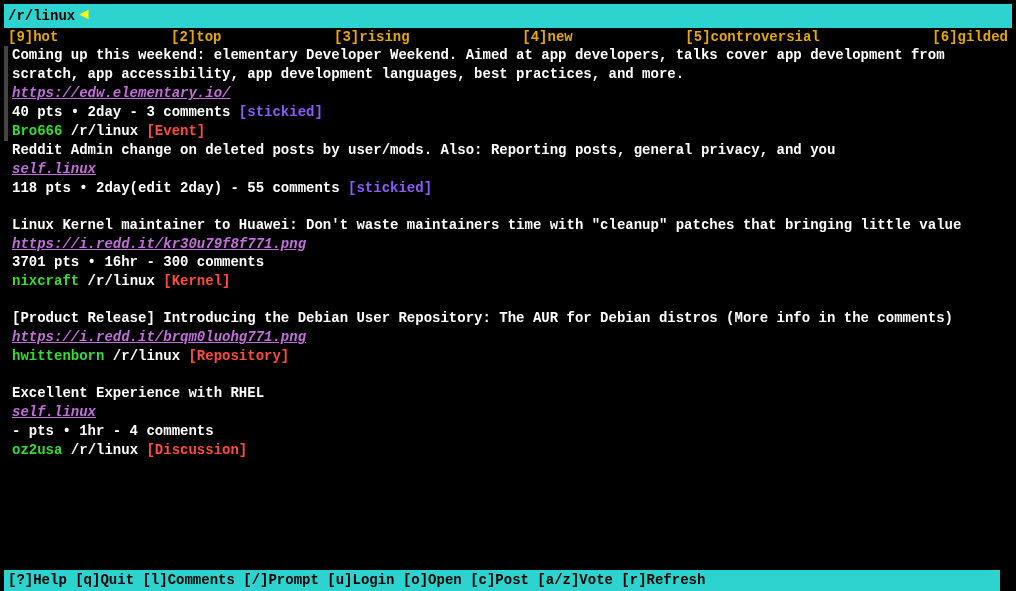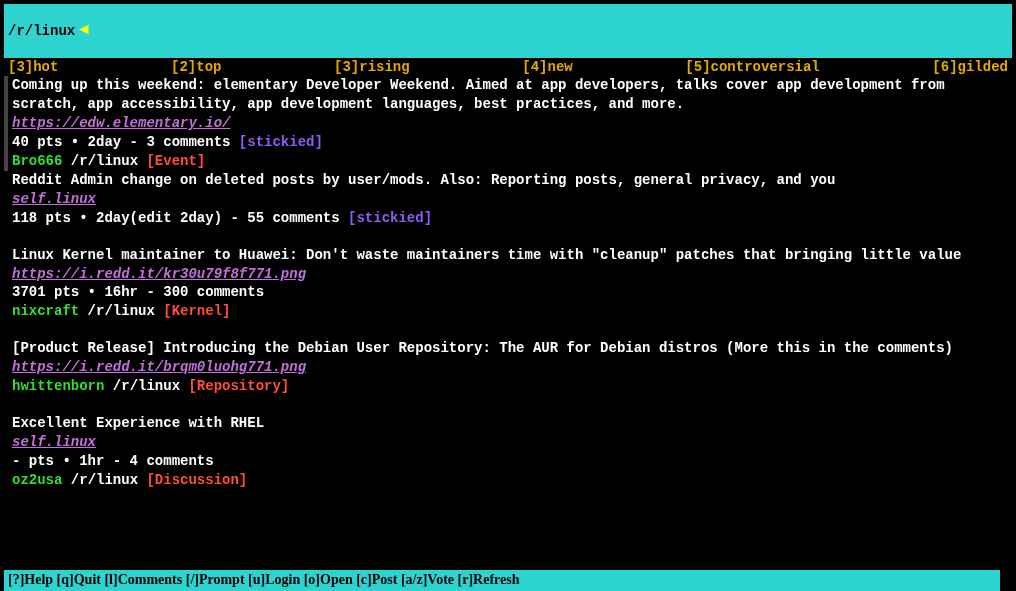--- a/index.html
+++ b/index.html
@@ -10,21 +10,21 @@
   line-height: 1.35;
   color: #fff;
   width: 1016px;
   height: 591px;
   overflow: hidden;
   font-weight: bold;
 }
 .header-bar {
   background: #2dd4cf;
   color: #000;
-  padding: 16px 4px;
+  padding: 1px 4px;
   position: relative;
 }
 .arrow {
   display: inline-block;
   color: #ffff00;
   font-size: 16px;
   margin-left: 4px;
   vertical-align: middle;
 }
 .sort-tabs {
@@ -56,38 +56,37 @@
 .footer-bar {
   background: #2dd4cf;
   color: #000;
   padding: 1px 4px;
   position: absolute;
   bottom: 0;
   left: 0;
   right: 0;
   width: 996px;
   margin: 0 4px;
-  font-family: Liberation Serif, serif;
 }
 .main-wrap {
   position: relative;
   height: 591px;
 }
 .scroll-area { margin-left: 0; }
 </style>
 </head>
 <body>
 
 <div class="main-wrap">
   <div style="padding: 4px 4px 0 4px;">
     <div class="header-bar">
       <span>/r/linux</span><span class="arrow">◄</span>
     </div>
     <div class="sort-tabs">
-      <span class="sort-tab">[3]hot</span>
+      <span class="sort-tab">[9]hot</span>
       <span class="sort-tab">[2]top</span>
       <span class="sort-tab">[3]rising</span>
       <span class="sort-tab">[4]new</span>
       <span class="sort-tab">[5]controversial</span>
       <span class="sort-tab">[6]gilded</span>
     </div>
   </div>
 
   <div class="scroll-area">
     <div class="content">
@@ -105,21 +104,21 @@
       </div>
 
       <div class="post">
         <div>Linux Kernel maintainer to Huawei: Don't waste maintainers time with "cleanup" patches that bringing little value</div>
         <div><span class="link">https://i.redd.it/kr30u79f8f771.png</span></div>
         <div><span>3701 pts • 16hr - 300 comments</span></div>
         <div><span class="author">nixcraft</span><span class="sub"> /r/linux </span><span class="flair">[Kernel]</span></div>
       </div>
 
       <div class="post">
-        <div>[Product Release] Introducing the Debian User Repository: The AUR for Debian distros (More this in the comments)</div>
+        <div>[Product Release] Introducing the Debian User Repository: The AUR for Debian distros (More info in the comments)</div>
         <div><span class="link">https://i.redd.it/brqm0luohg771.png</span></div>
         <div><span class="author">hwittenborn</span><span class="sub"> /r/linux </span><span class="flair">[Repository]</span></div>
       </div>
 
       <div class="post">
         <div>Excellent Experience with RHEL</div>
         <div><span class="link">self.linux</span></div>
         <div><span>- pts • 1hr - 4 comments</span></div>
         <div><span class="author">oz2usa</span><span class="sub"> /r/linux </span><span class="flair">[Discussion]</span></div>
       </div>

